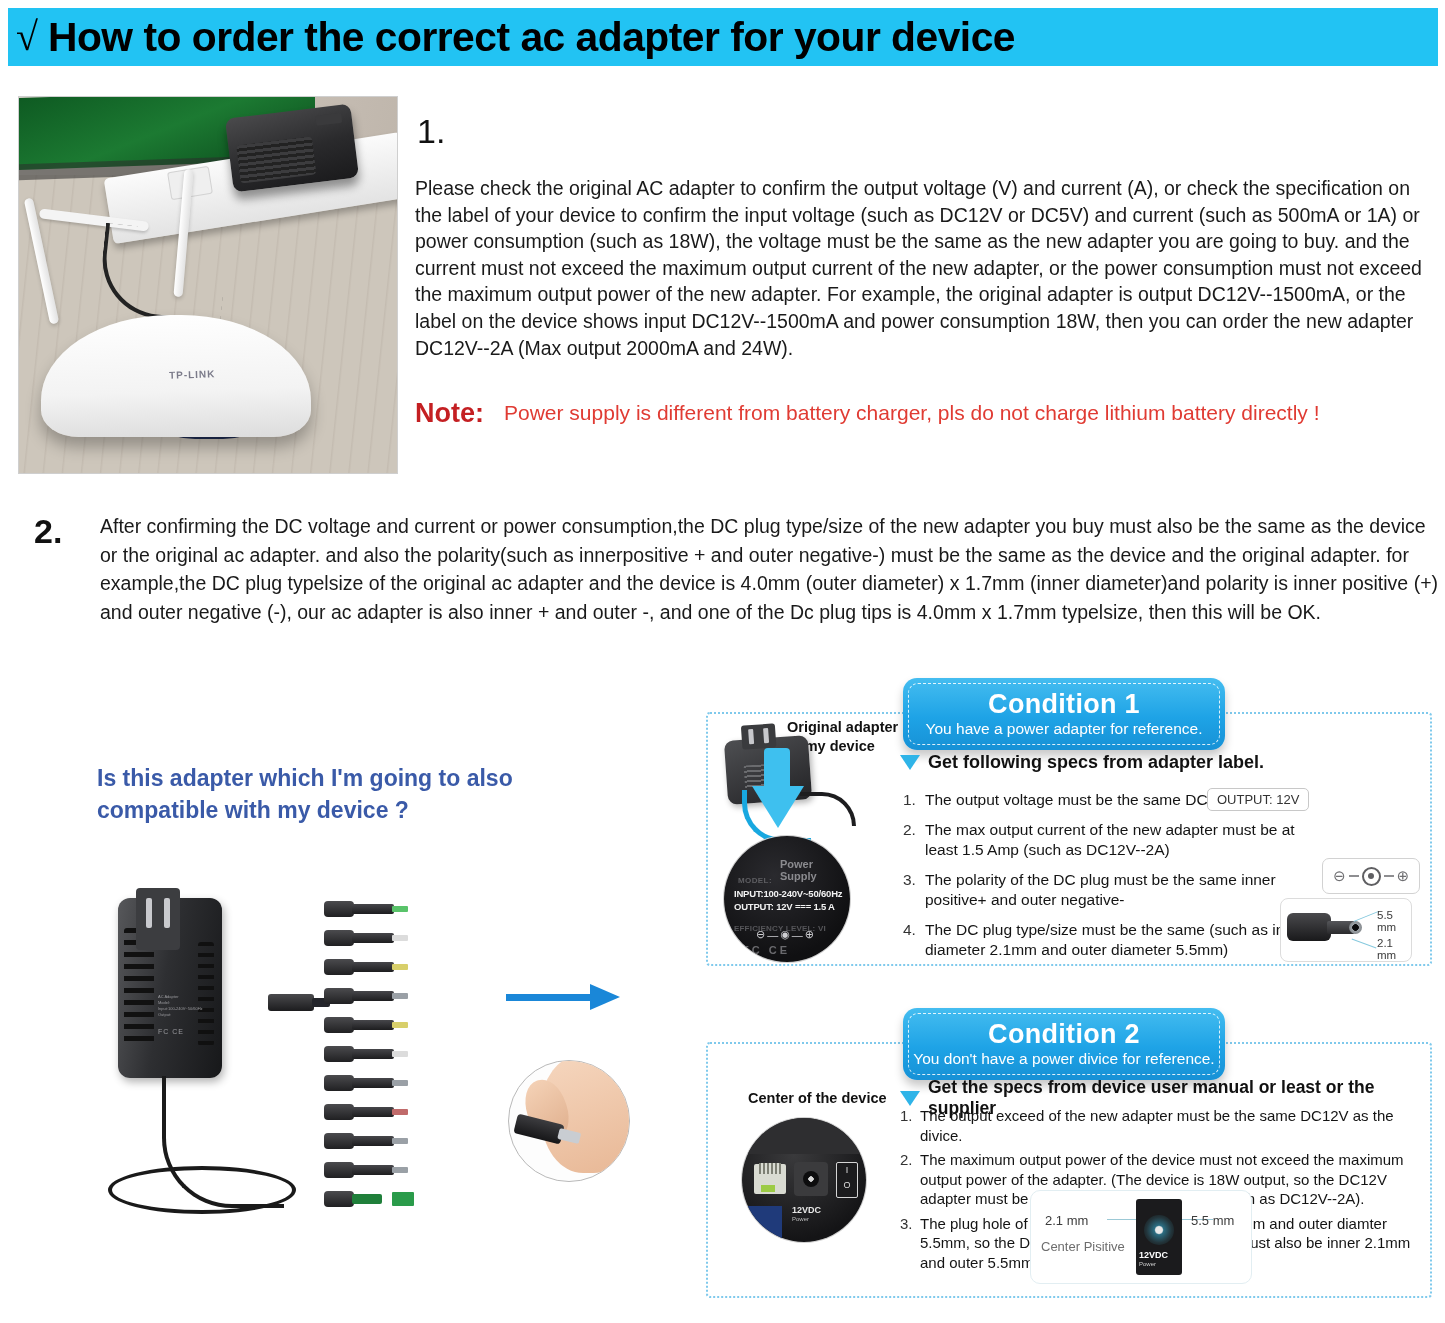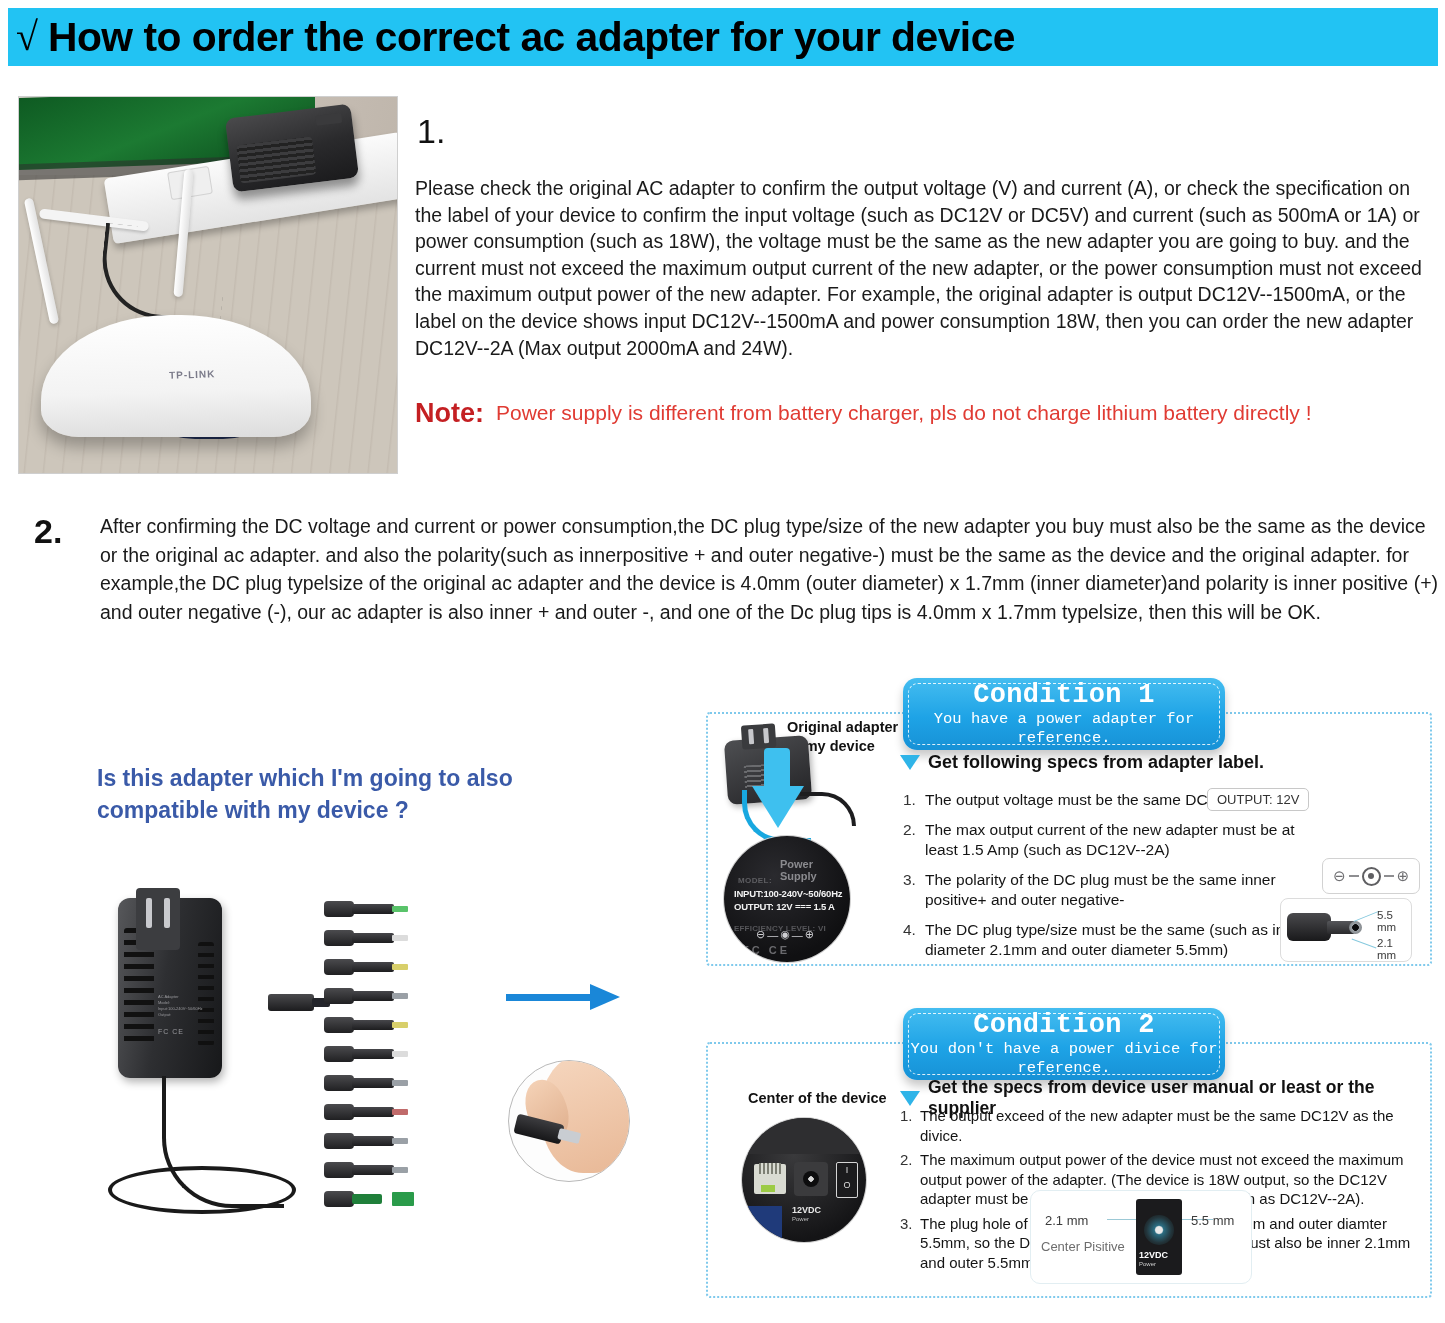--- a/index.html
+++ b/index.html
@@ -55,21 +55,21 @@
           border-left:4px solid #232323;border-bottom:4px solid #232323;
           border-radius:0 0 0 60px;transform:rotate(6deg);}
   .pr-logo{position:absolute;left:150px;top:272px;font-size:10px;color:#7b7b8a;
           letter-spacing:1px;font-weight:bold;transform:rotate(-2deg);}
 
   .step1-num{position:absolute;left:417px;top:112px;font-size:34px;font-weight:400;color:#111;
              font-family:"Liberation Sans",sans-serif;}
   .step1-body{position:absolute;left:415px;top:175px;width:1015px;font-size:19.5px;
               line-height:26.6px;color:#1a1a1a;}
   .note-row{position:absolute;left:415px;top:398px;display:flex;align-items:flex-start;}
-  .note-label{font-size:27px;font-weight:bold;color:#c41f22;margin-right:12px;line-height:30px;}
+  .note-label{font-size:27px;font-weight:bold;color:#c41f22;margin-right:20px;line-height:30px;}
   .note-text{font-size:21px;line-height:30px;color:#e03b33;}
 
   
   .step2-num{position:absolute;left:34px;top:512px;font-size:34px;font-weight:bold;color:#111;}
   .step2-body{position:absolute;left:100px;top:512px;width:1340px;font-size:19.5px;
               line-height:28.6px;color:#1a1a1a;}
 
   
   .question{position:absolute;left:97px;top:762px;width:500px;font-size:23px;font-weight:bold;
             line-height:32px;color:#3a5aa8;}
@@ -122,21 +122,21 @@
   .hand-plug:after{content:"";position:absolute;right:-18px;top:4px;width:22px;height:11px;
         background:#c9cdd2;border-radius:2px;}
 
   
   .cond-box{position:absolute;border:2px dotted #7fc9ec;border-radius:4px;background:#fff;}
   .cond1-box{left:706px;top:712px;width:722px;height:250px;}
   .cond2-box{left:706px;top:1042px;width:722px;height:252px;}
   .cond-banner{position:absolute;width:322px;height:72px;border-radius:14px;
         background:linear-gradient(180deg,#45bdf0 0%,#1ea3e6 55%,#1791d6 100%);
         box-shadow:0 6px 10px rgba(0,0,0,.22);display:flex;flex-direction:column;
-        align-items:center;justify-content:center;color:#fff;text-align:center;font-family:Liberation Mono, monospace;}
+        align-items:center;justify-content:center;color:#fff;text-align:center;}
   .cond-banner:before{content:"";position:absolute;inset:5px;border:1.5px dashed rgba(255,255,255,.85);
         border-radius:10px;pointer-events:none;}
   .cb1{left:903px;top:678px;} .cb2{left:903px;top:1008px;}
   .cond-title{font-size:27px;font-weight:bold;line-height:29px;letter-spacing:.3px;}
   .cond-sub{font-size:15.5px;line-height:19px;}
 
   .lbl-dark{position:absolute;font-size:14.5px;font-weight:bold;color:#111;line-height:19px;}
   .lbl-orig{left:787px;top:718px;width:120px;}
   .lbl-specs{left:748px;top:1089px;}
 

